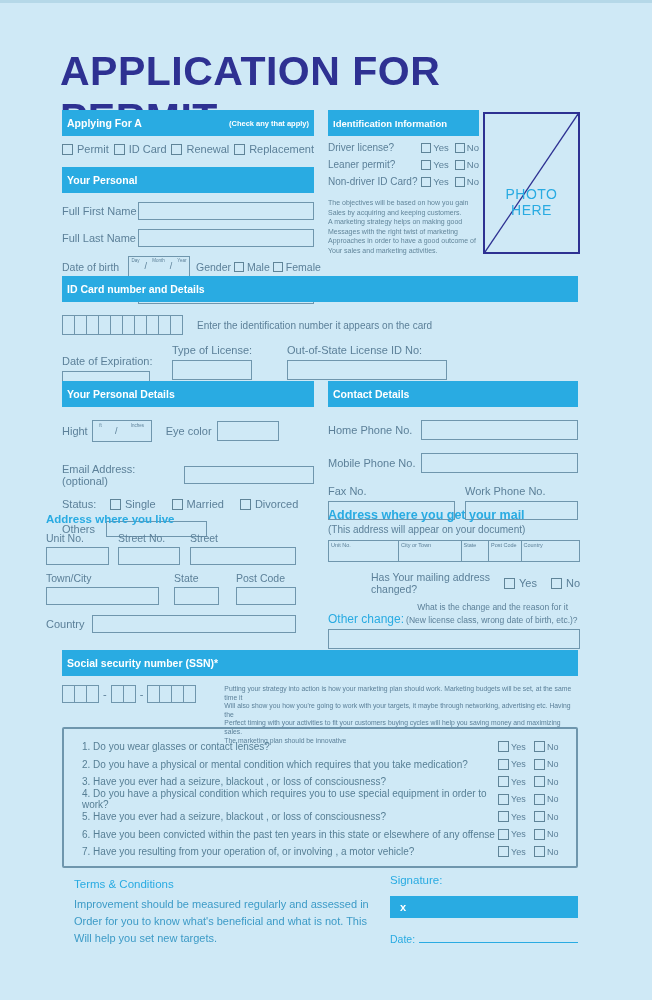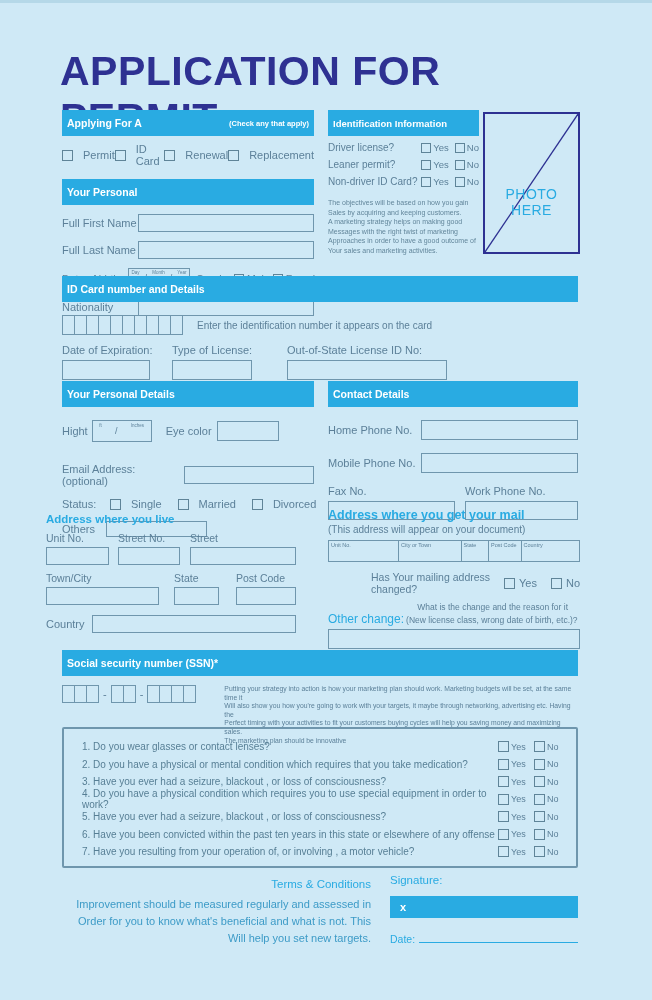--- a/index.html
+++ b/index.html
@@ -37,26 +37,26 @@
   .b-ident      { position:absolute; top:110px; left:328px; width:151px; }
   .b-photo      { position:absolute; top:112px; left:483px; width:97px; height:142px; border:2px solid #2e3192; }
   .b-idcard     { position:absolute; top:276px; left:62px;  width:516px; }
   .b-persdet    { position:absolute; top:381px; left:62px;  width:252px; }
   .b-contact    { position:absolute; top:381px; left:328px; width:250px; }
   .b-addrlive   { position:absolute; top:513px; left:46px;  width:250px; }
   .b-addrmail   { position:absolute; top:508px; left:328px; width:252px; }
   .b-ssn        { position:absolute; top:650px; left:62px;  width:516px; }
   .b-questions  { position:absolute; top:727px; left:62px;  width:516px; height:141px;
                   border:2px solid #6f96ad; border-radius:2px; padding:9px 10px 0 18px; }
-  .b-terms      { position:absolute; top:878px; left:51px;  width:320px;text-align:right; }
+  .b-terms      { position:absolute; top:878px; left:74px;  width:320px; }
   .b-sign       { position:absolute; top:874px; left:390px; width:188px; }
 
   
   .opt-row { margin-top:7px; display:flex; justify-content:space-between; }
-  .opt { display:flex; align-items:center; gap:10px; font-size:11px; }
+  .opt { display:flex; align-items:center; gap:4px; font-size:11px; }
   .b-applying .bar2 { margin-top:12px; }
   .field-row { margin-top:9px; display:flex; align-items:center; }
   .field-row .lbl { width:76px; flex:none; }
   .field-row .inp { flex:1; }
 
   .dob-box { width:62px; height:21px; border:1px solid #6f96ad; margin-left:2px; flex:none;
              display:flex; justify-content:space-around; align-items:flex-start; padding-top:1px; }
   .dob-box .u { font-size:4.5px; color:#5c8099; }
   .dob-box .sl { font-size:9px; color:#5c8099; margin-top:3px; }
   .gender-grp { display:flex; align-items:center; gap:3px; margin-left:6px; font-size:10.5px; }
@@ -270,21 +270,21 @@
           <span class="cell"></span>
           <span class="cell"></span>
           <span class="cell"></span>
           <span class="cell"></span>
           <span class="cell"></span>
       </span>
       <span class="cells-hint">Enter the identification number it appears on the card</span>
     </div>
     <div class="idf-row">
       <span class="idf" style="width:88px;">
-        <span class="lbl" style="white-space:nowrap;">Date of Expiration:</span>
+        <span class="lbl" style="white-space:nowrap;margin-top:11px;">Date of Expiration:</span>
         <span class="inp"></span>
       </span>
       <span class="idf" style="width:80px; margin-left:22px;">
         <span class="lbl" style="white-space:nowrap;">Type of License:</span>
         <span class="inp"></span>
       </span>
       <span class="idf" style="width:160px; margin-left:35px;">
         <span class="lbl" style="white-space:nowrap;">Out-of-State License ID No:</span>
         <span class="inp"></span>
       </span>

